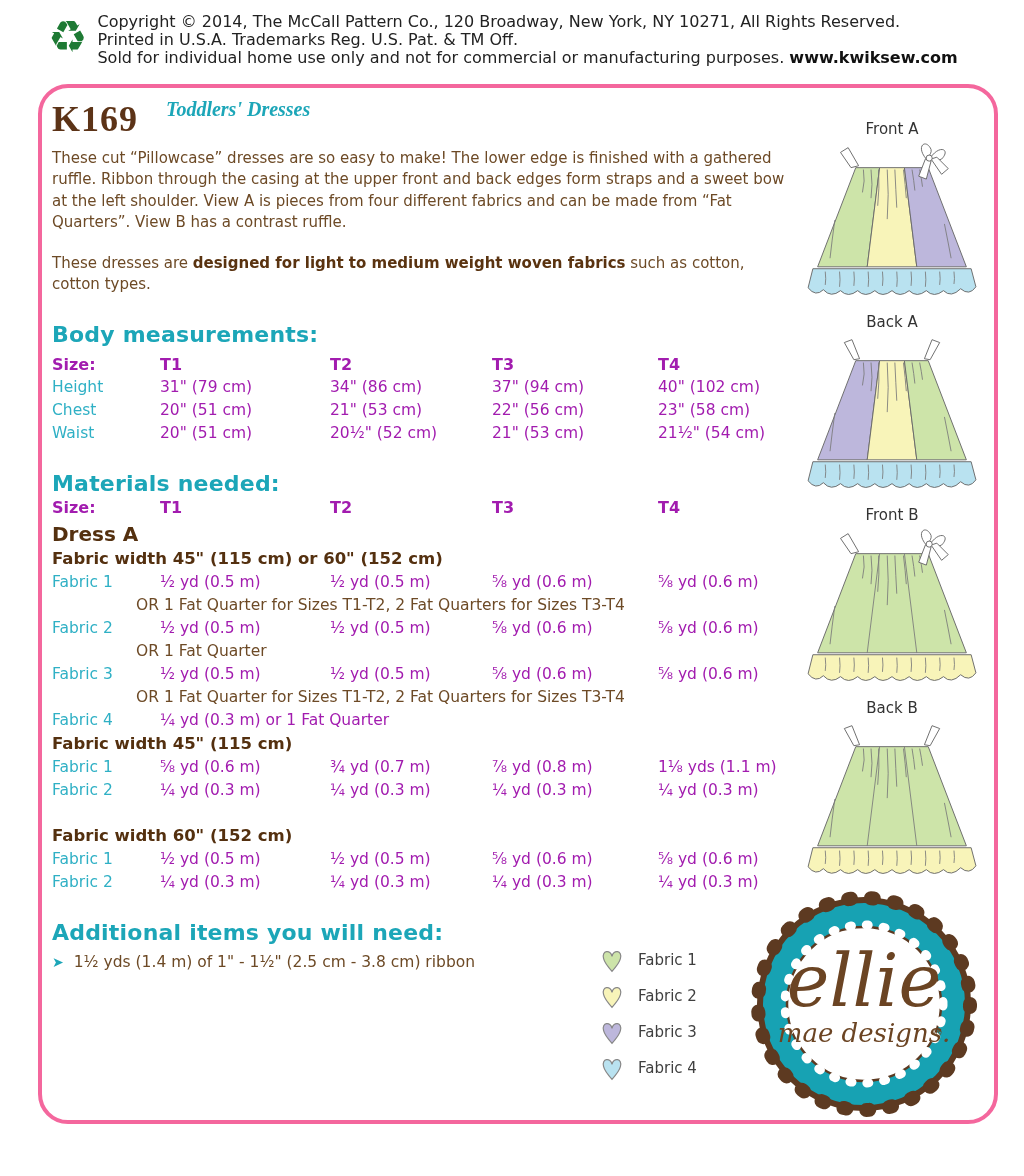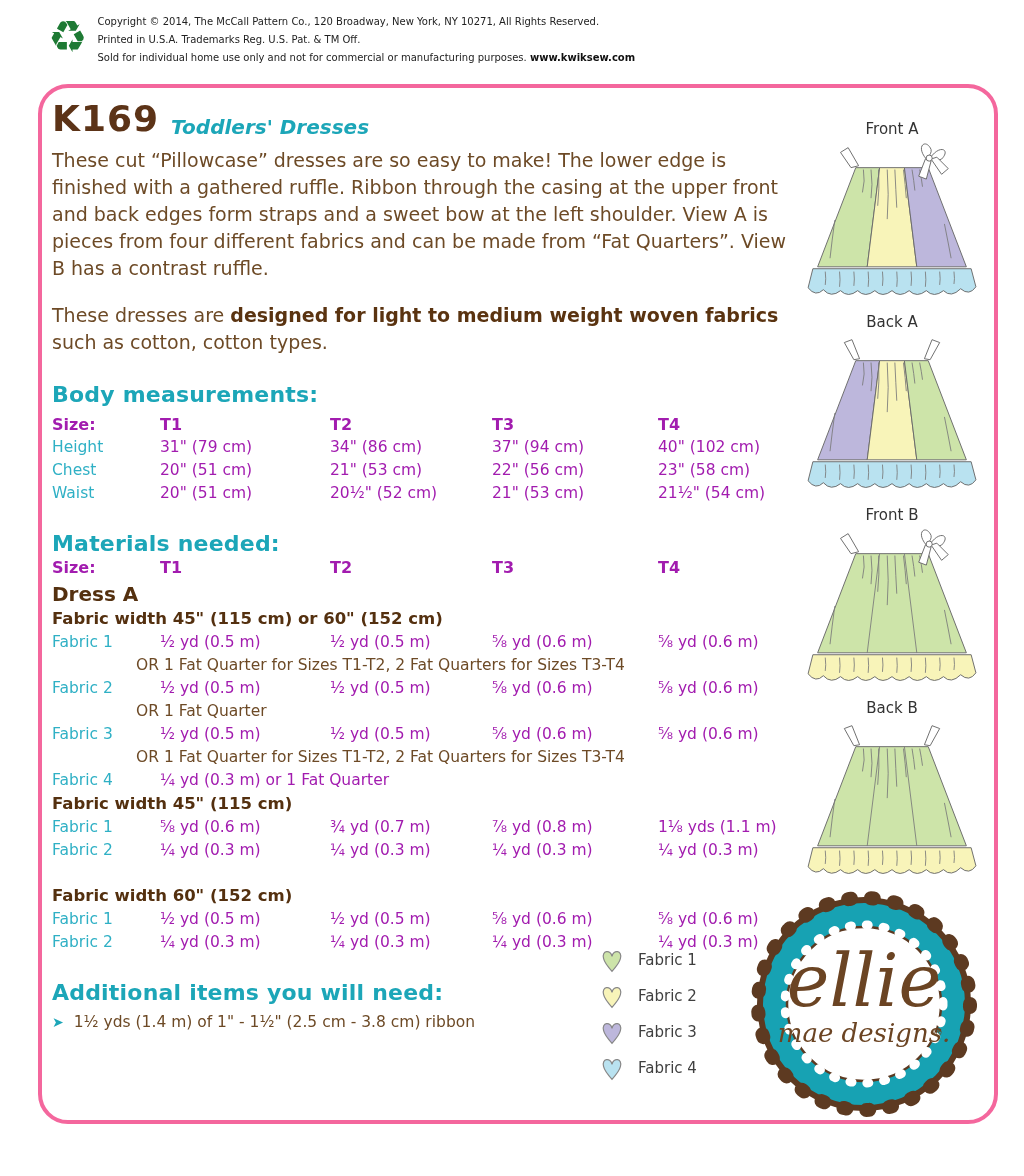--- a/index.html
+++ b/index.html
@@ -4,33 +4,33 @@
 <style>
   html,body{margin:0;padding:0;}
   body{
     width:1024px;height:1176px;position:relative;background:#fff;
     font-family:"DejaVu Sans","Liberation Sans",sans-serif;
     color:#6d4a26;overflow:hidden;
   }
   
   .masthead{position:absolute;left:48px;top:10px;display:flex;align-items:flex-start;}
   .recycle{color:#1e7a34;font-size:44px;line-height:54px;margin-right:10px;}
-  .masthead-text{font-size:10px;line-height:18px;color:#222;padding-top:3px;}
+  .masthead-text{font-size:16px;line-height:18px;color:#222;padding-top:3px;}
   .masthead-text strong{color:#111;}
   
   .frame{
     position:absolute;left:38px;top:84px;width:952px;height:1032px;
     border:4px solid #f4679d;border-radius:30px;background:#fff;
   }
   
   .content{position:absolute;left:52px;top:98px;width:742px;}
-  .title-row{display:flex;align-items:flex-end;gap:12px;}
+  .title-row{display:flex;align-items:flex-start;gap:28px;font-family:Liberation Serif, serif;}
   .pattern-code{font-size:36px;font-weight:bold;color:#5c3317;letter-spacing:1px;}
   .pattern-name{font-size:20px;font-weight:bold;font-style:italic;color:#1ca6b8;}
-  .intro{font-size:19px;line-height:1.42;margin-top:8px;}
+  .intro{font-size:15px;line-height:1.42;margin-top:8px;}
   .intro b{color:#5a3310;}
   .p2{margin-top:20px;}
   .section-heading{font-size:22px;font-weight:bold;color:#1ca6b8;margin-top:26px;letter-spacing:0.2px;}
   
   .trow{display:grid;grid-template-columns:108px 170px 162px 166px auto;
         font-size:15.5px;line-height:23px;}
   .trow.header{font-weight:bold;font-size:16px;color:#54300f;}
   .row-label{color:#2fb0c5;}
   .cell{color:#a21caf;}
   .note-line{font-size:15.5px;line-height:23px;margin-left:84px;color:#6d4a26;}

